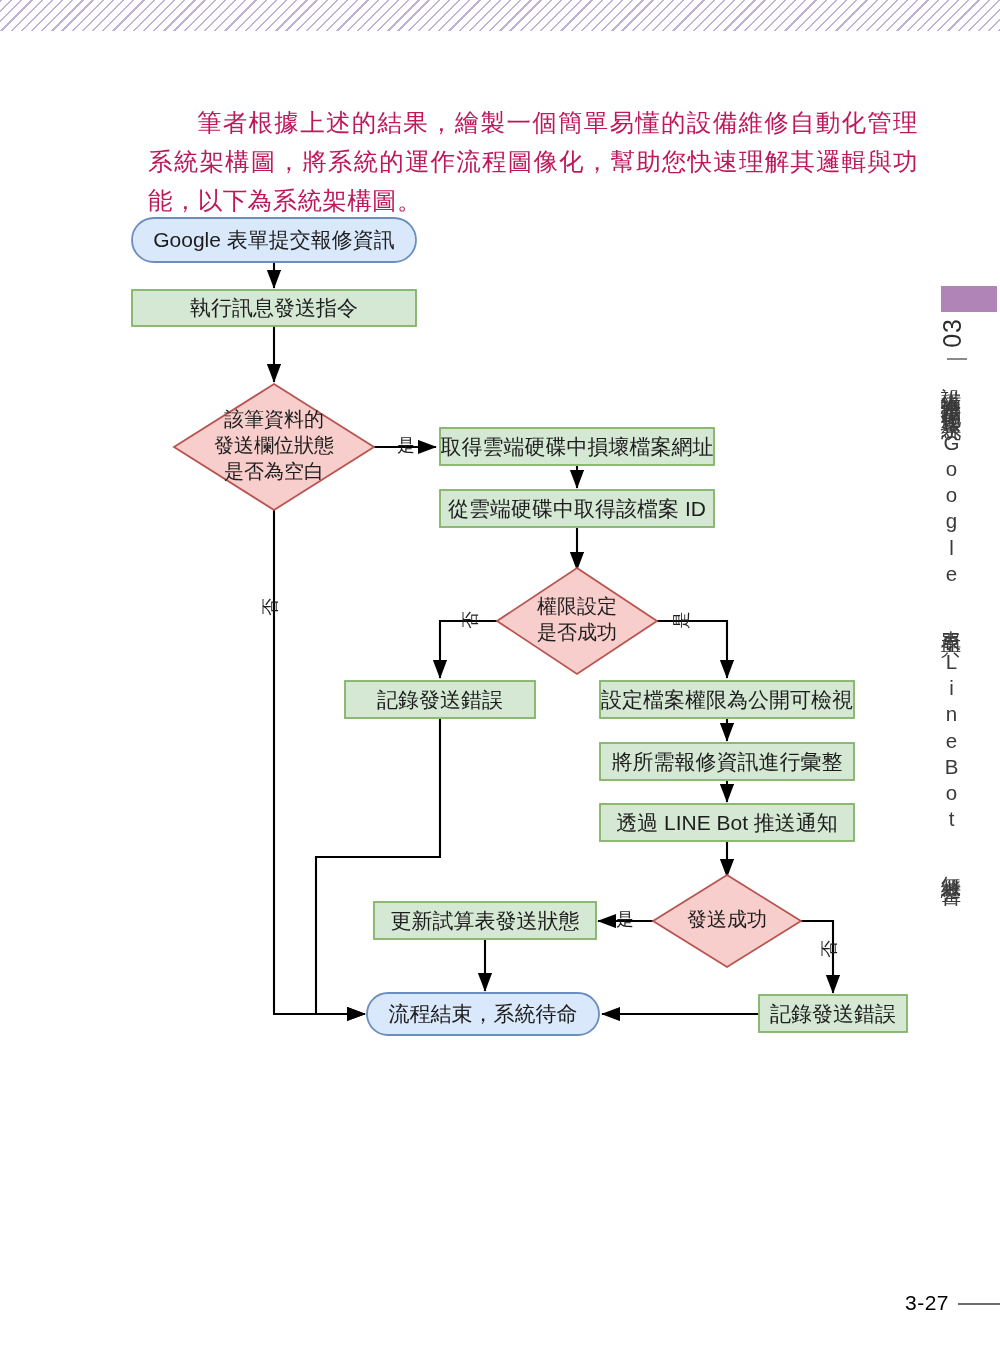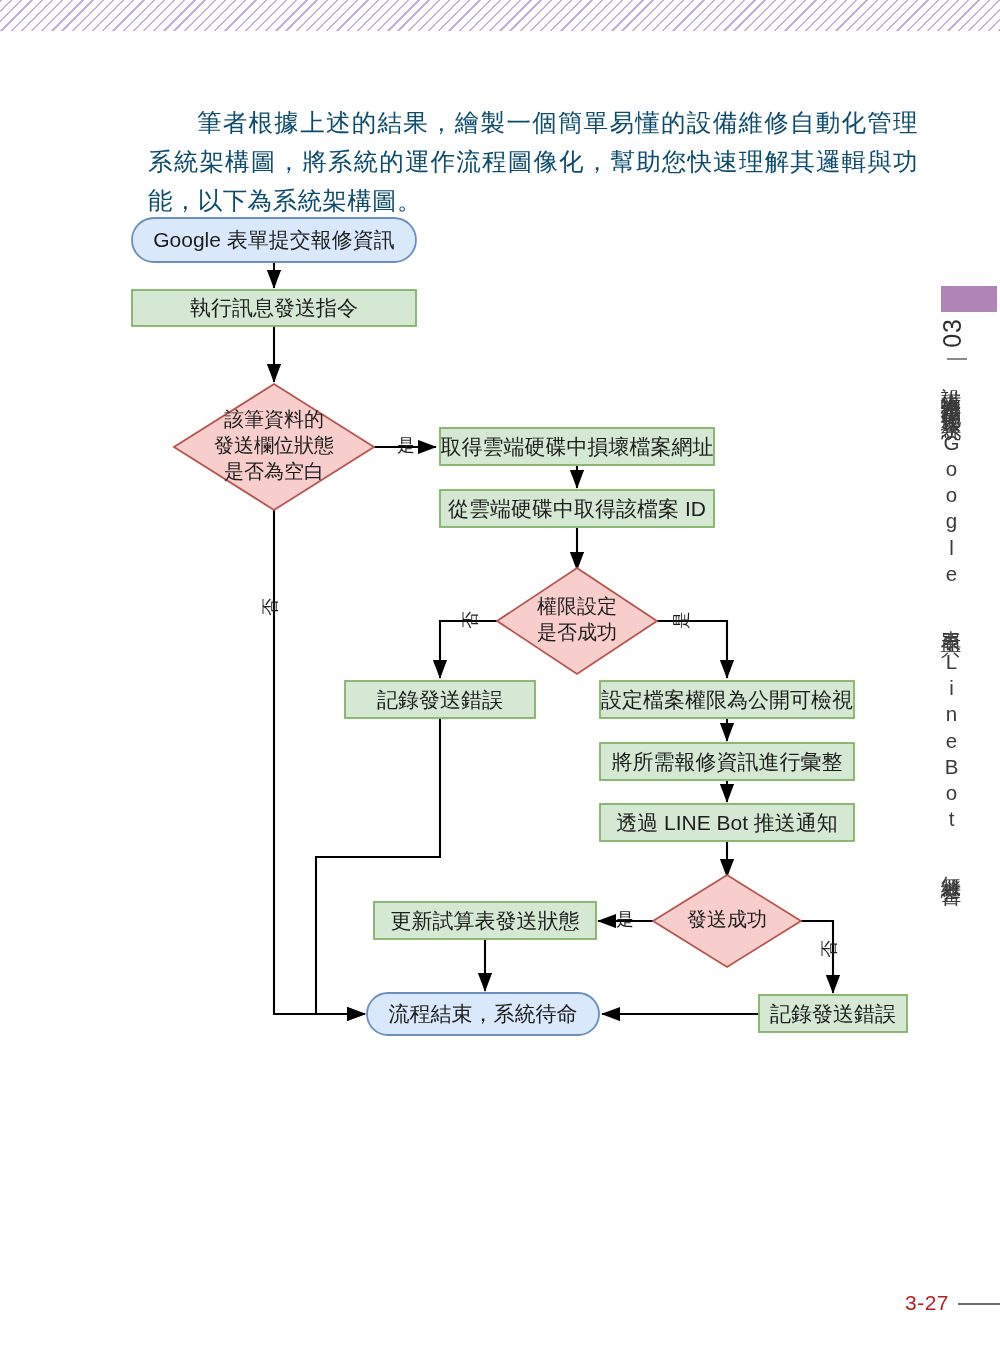--- a/index.html
+++ b/index.html
@@ -35,21 +35,21 @@
   #body-text {
     position: absolute;
     left: 148px;
     top: 78px;
     width: 770px;
     font-size: 24.5px;
     line-height: 39px;
     letter-spacing: 0.4px;
     text-align: justify;
     text-indent: 2em;
-    color: #0c4a6e;
+    color: #be185d;
   }
 
   
   #side-tab {
     position: absolute;
     left: 941px;
     top: 286px;
     width: 56px;
     height: 26px;
     background: #b184b8;
@@ -92,21 +92,21 @@
     white-space: nowrap;
   }
 
   
   #page-num {
     position: absolute;
     left: 905px;
     top: 1291px;
     font-family: "Liberation Sans", "DejaVu Sans", sans-serif;
     font-size: 21px;
-    color: #b91c1c;
+    color: #000000;
     letter-spacing: 0.5px;
   }
   #page-rule {
     position: absolute;
     left: 958px;
     top: 1303px;
     width: 42px;
     height: 1.5px;
     background: #6d6d6d;
   }

